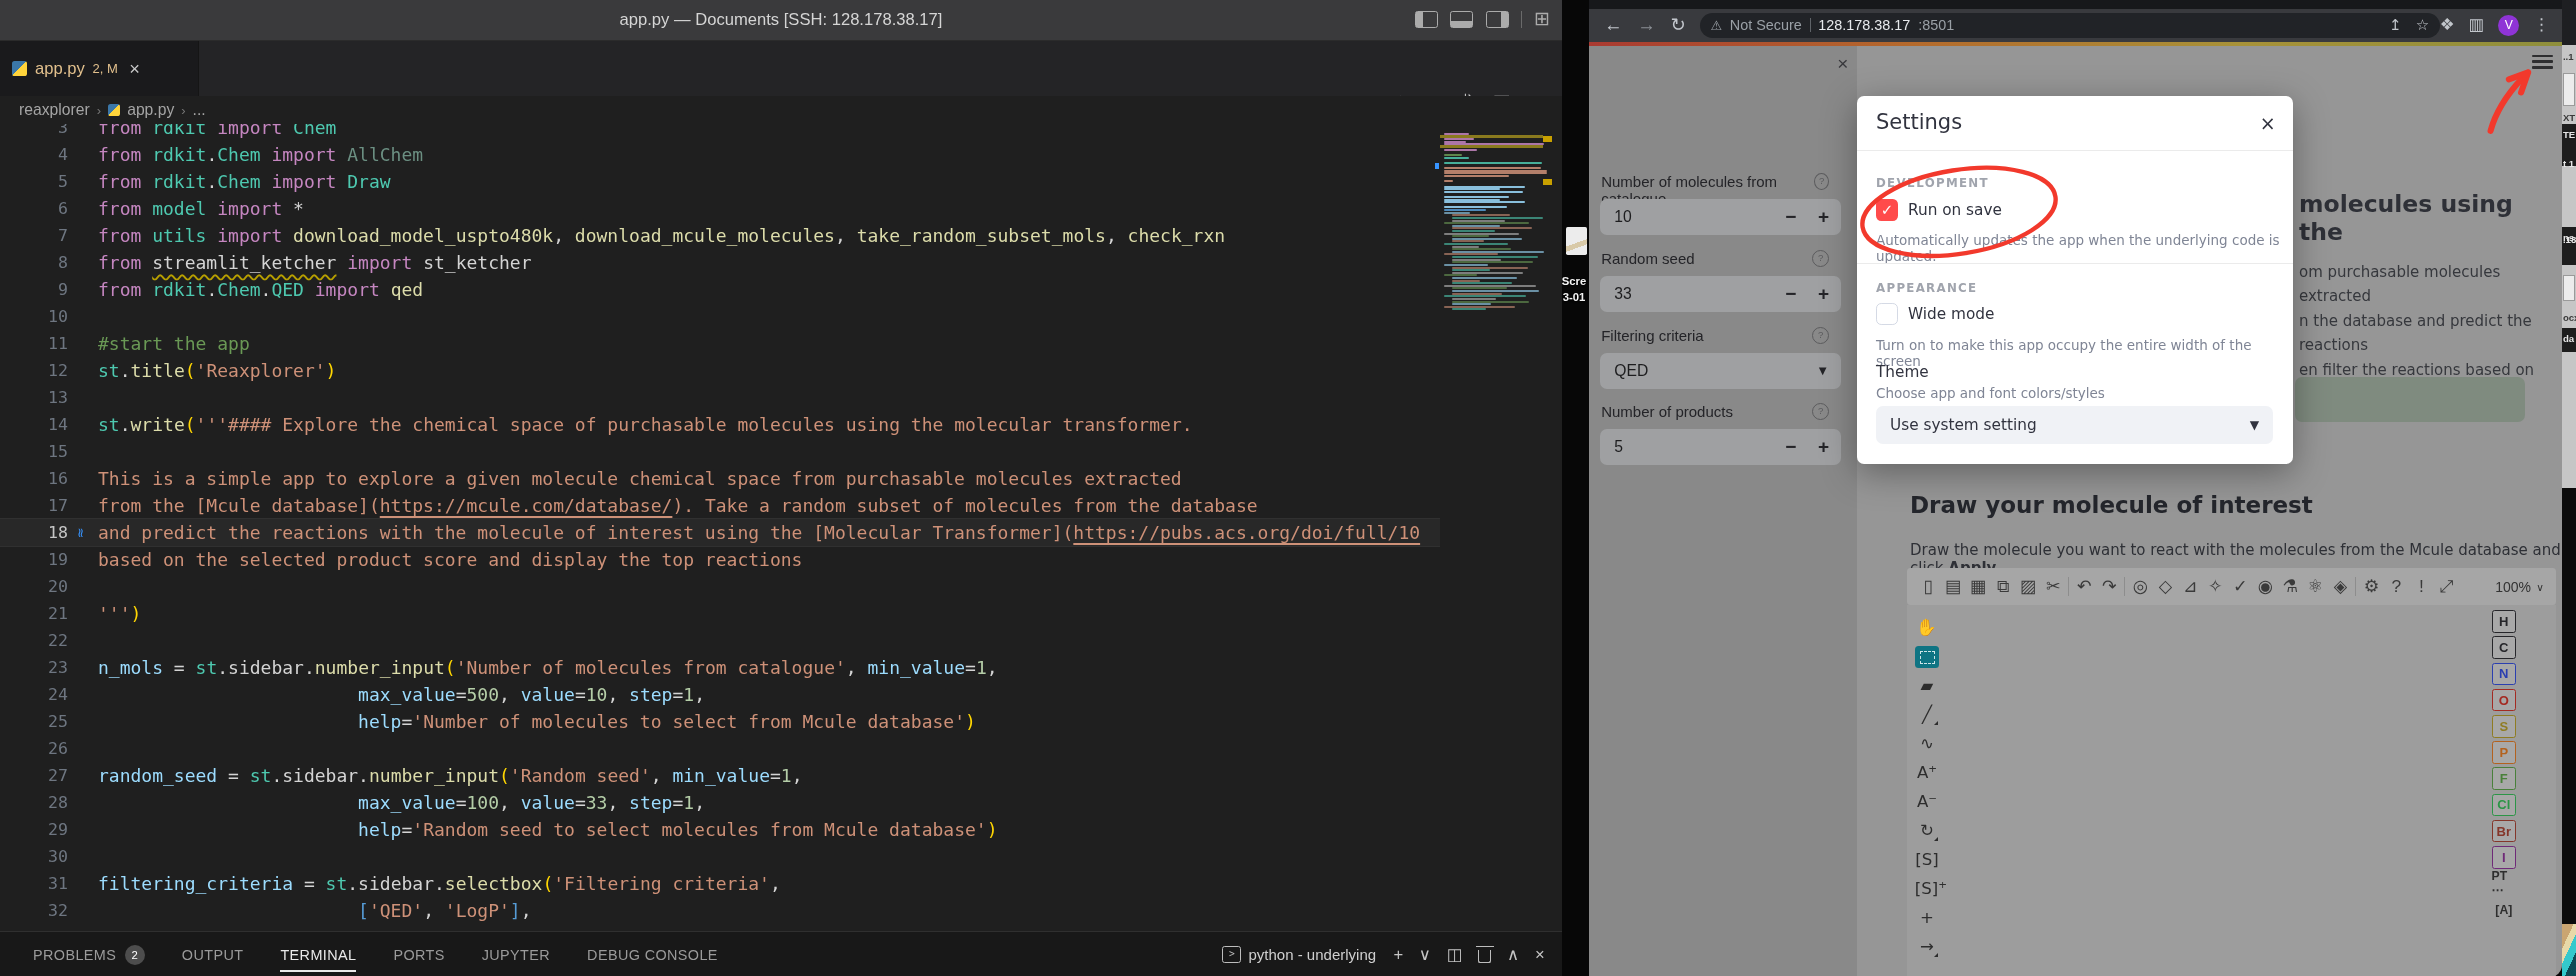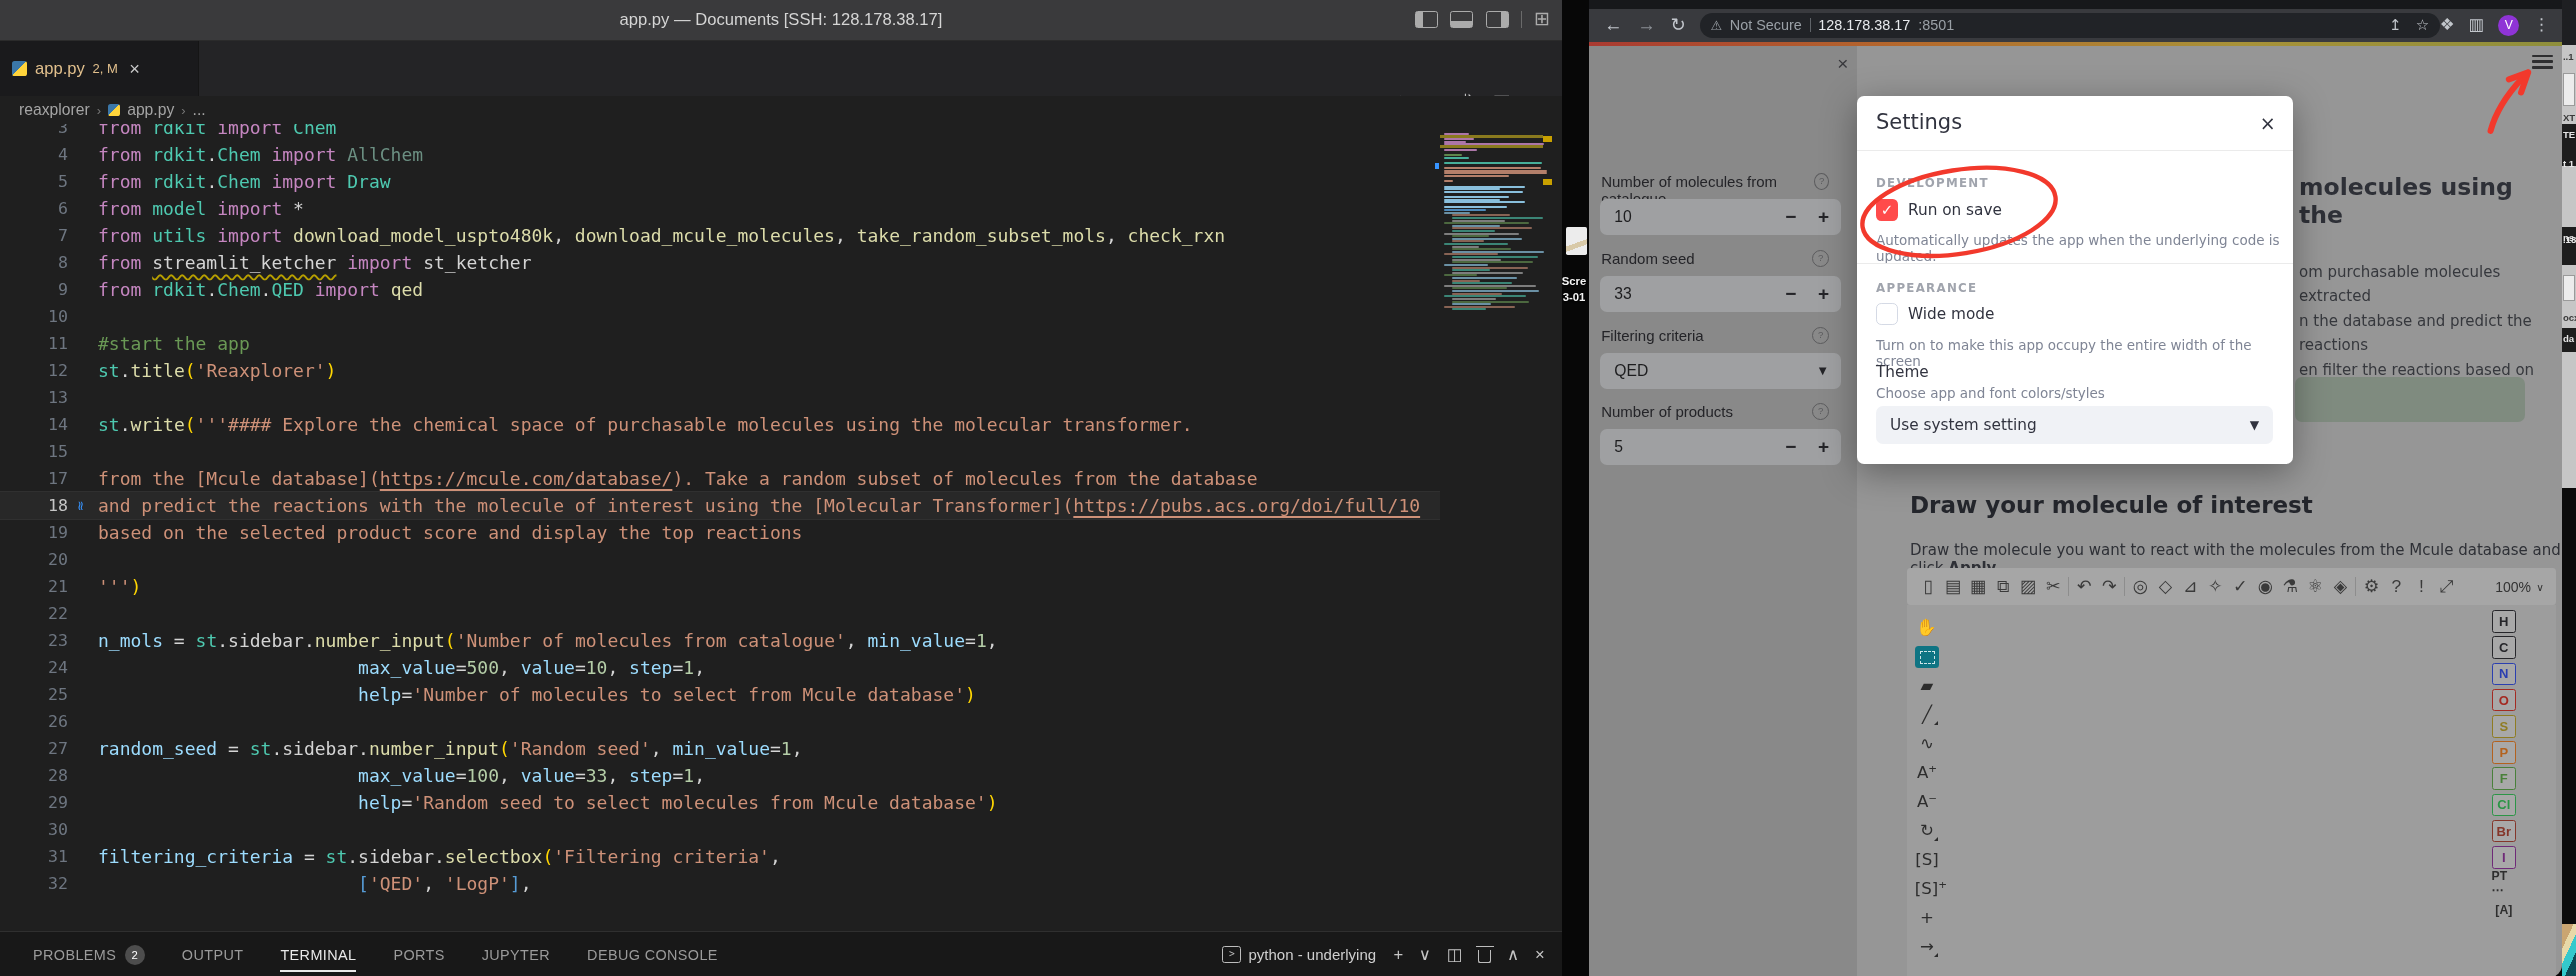--- a/index.html
+++ b/index.html
@@ -94,21 +94,21 @@
   .sb-close{position:absolute;right:8.7px;top:7px;color:#38383c;font-size:19px;}
   .sb-label{position:absolute;left:12.2px;color:#242428;font-size:15px;width:228px;display:flex;}
   .sb-help{margin-left:auto;width:15px;height:15px;border-radius:50%;border:1.3px solid #5c5c5e;color:#5c5c5e;font-size:9.6px;text-align:center;line-height:14px;}
   .sb-input{position:absolute;left:11.3px;width:241px;height:36px;background:#9fa0a2;border-radius:7px;color:#1d1d1f;font-size:15.7px;line-height:36px;padding-left:14px;box-sizing:border-box;}
   .sb-step{position:absolute;top:0;color:#242428;font-size:19px;line-height:36px;font-weight:bold;}
   .sb-caret{position:absolute;right:12.2px;top:0;color:#242428;font-size:13px;line-height:36px;}
 
   .hamburger{left:943px;top:8.7px;width:21px;height:14px;display:flex;flex-direction:column;justify-content:space-between;}
   .hamburger span{display:block;height:2.6px;background:#2e2e30;border-radius:0.9px;}
 
-  .main-h-frag{left:710px;top:127px;color:#2e3037;font-size:23.5px;font-weight:bold;font-family:"DejaVu Sans",sans-serif;}
+  .main-h-frag{left:710px;top:144px;color:#2e3037;font-size:23.5px;font-weight:bold;font-family:"DejaVu Sans",sans-serif;}
   .main-frags{left:710px;top:214px;color:#36383d;font-size:15px;line-height:24.4px;font-family:"DejaVu Sans",sans-serif;}
   .green-box{left:706px;top:331px;width:230px;height:45px;background:#7f8b7f;border-radius:7px;}
   .draw-h{left:321px;top:446px;color:#24262c;font-size:23px;font-weight:bold;font-family:"DejaVu Sans",sans-serif;}
   .draw-sub{left:321px;top:495px;color:#2e3036;font-size:15px;font-family:"DejaVu Sans",sans-serif;}
 
   
   .kt-toolbar{left:318px;top:522px;width:649px;height:37px;background:#a6a6a6;border-radius:3.5px;display:flex;align-items:center;padding-left:8.7px;box-sizing:border-box;}
   .kt-ic{color:#3a3a3a;font-size:17.4px;width:25px;text-align:center;}
   .kt-gsep{width:0.9px;height:19px;background:#8d8d8d;margin:0 2.6px;}
   .kt-zoom{margin-left:auto;margin-right:12.2px;color:#333;font-size:14px;display:flex;gap:5.2px;align-items:center;}
@@ -200,20 +200,21 @@
           <div class="codeline"><span class="ln">6</span><span class="lc"><span class="k">from </span><span class="m">model </span><span class="k">import </span><span class="w">*</span></span></div>
           <div class="codeline"><span class="ln">7</span><span class="lc"><span class="k">from </span><span class="m">utils </span><span class="k">import </span><span class="f">download_model_uspto480k</span><span class="w">, </span><span class="f">download_mcule_molecules</span><span class="w">, </span><span class="f">take_random_subset_mols</span><span class="w">, </span><span class="f">check_rxn</span></span></div>
           <div class="codeline"><span class="ln">8</span><span class="lc"><span class="k">from </span><span class="sq">streamlit_ketcher</span><span class="w"> </span><span class="k">import </span><span class="w">st_ketcher</span></span></div>
           <div class="codeline"><span class="ln">9</span><span class="lc"><span class="k">from </span><span class="m">rdkit</span><span class="w">.</span><span class="m">Chem</span><span class="w">.</span><span class="m">QED </span><span class="k">import </span><span class="f">qed</span></span></div>
           <div class="codeline"><span class="ln">10</span><span class="lc"></span></div>
           <div class="codeline"><span class="ln">11</span><span class="lc"><span class="c">#start the app</span></span></div>
           <div class="codeline"><span class="ln">12</span><span class="lc"><span class="m">st</span><span class="w">.</span><span class="f">title</span><span class="y">(</span><span class="s">'Reaxplorer'</span><span class="y">)</span></span></div>
           <div class="codeline"><span class="ln">13</span><span class="lc"></span></div>
           <div class="codeline"><span class="ln">14</span><span class="lc"><span class="m">st</span><span class="w">.</span><span class="f">write</span><span class="y">(</span><span class="s">'''#### Explore the chemical space of purchasable molecules using the molecular transformer.</span></span></div>
           <div class="codeline"><span class="ln">15</span><span class="lc"></span></div>
+          <div class="codeline"><span class="ln">16</span><span class="lc"><span class="s">This is a simple app to explore a given molecule chemical space from purchasable molecules extracted</span></span></div>
           <div class="codeline"><span class="ln">17</span><span class="lc"><span class="s">from the [Mcule database](</span><span class="su">https://mcule.com/database/</span><span class="s">). Take a random subset of molecules from the database</span></span></div>
           <div class="codeline cur"><span class="ln">18</span><span class="lc"><span class="s">and predict the reactions with the molecule of interest using the [Molecular Transformer](</span><span class="su">https://pubs.acs.org/doi/full/10</span></span></div>
           <div class="codeline"><span class="ln">19</span><span class="lc"><span class="s">based on the selected product score and display the top reactions</span></span></div>
           <div class="codeline"><span class="ln">20</span><span class="lc"></span></div>
           <div class="codeline"><span class="ln">21</span><span class="lc"><span class="s">'''</span><span class="y">)</span></span></div>
           <div class="codeline"><span class="ln">22</span><span class="lc"></span></div>
           <div class="codeline"><span class="ln">23</span><span class="lc"><span class="p">n_mols</span><span class="w"> = </span><span class="m">st</span><span class="w">.sidebar.</span><span class="f">number_input</span><span class="y">(</span><span class="s">'Number of molecules from catalogue'</span><span class="w">, </span><span class="p">min_value</span><span class="w">=</span><span class="n">1</span><span class="w">,</span></span></div>
           <div class="codeline"><span class="ln">24</span><span class="lc"><span class="w">                        </span><span class="p">max_value</span><span class="w">=</span><span class="n">500</span><span class="w">, </span><span class="p">value</span><span class="w">=</span><span class="n">10</span><span class="w">, </span><span class="p">step</span><span class="w">=</span><span class="n">1</span><span class="w">,</span></span></div>
           <div class="codeline"><span class="ln">25</span><span class="lc"><span class="w">                        </span><span class="p">help</span><span class="w">=</span><span class="s">'Number of molecules to select from Mcule database'</span><span class="y">)</span></span></div>
           <div class="codeline"><span class="ln">26</span><span class="lc"></span></div>

